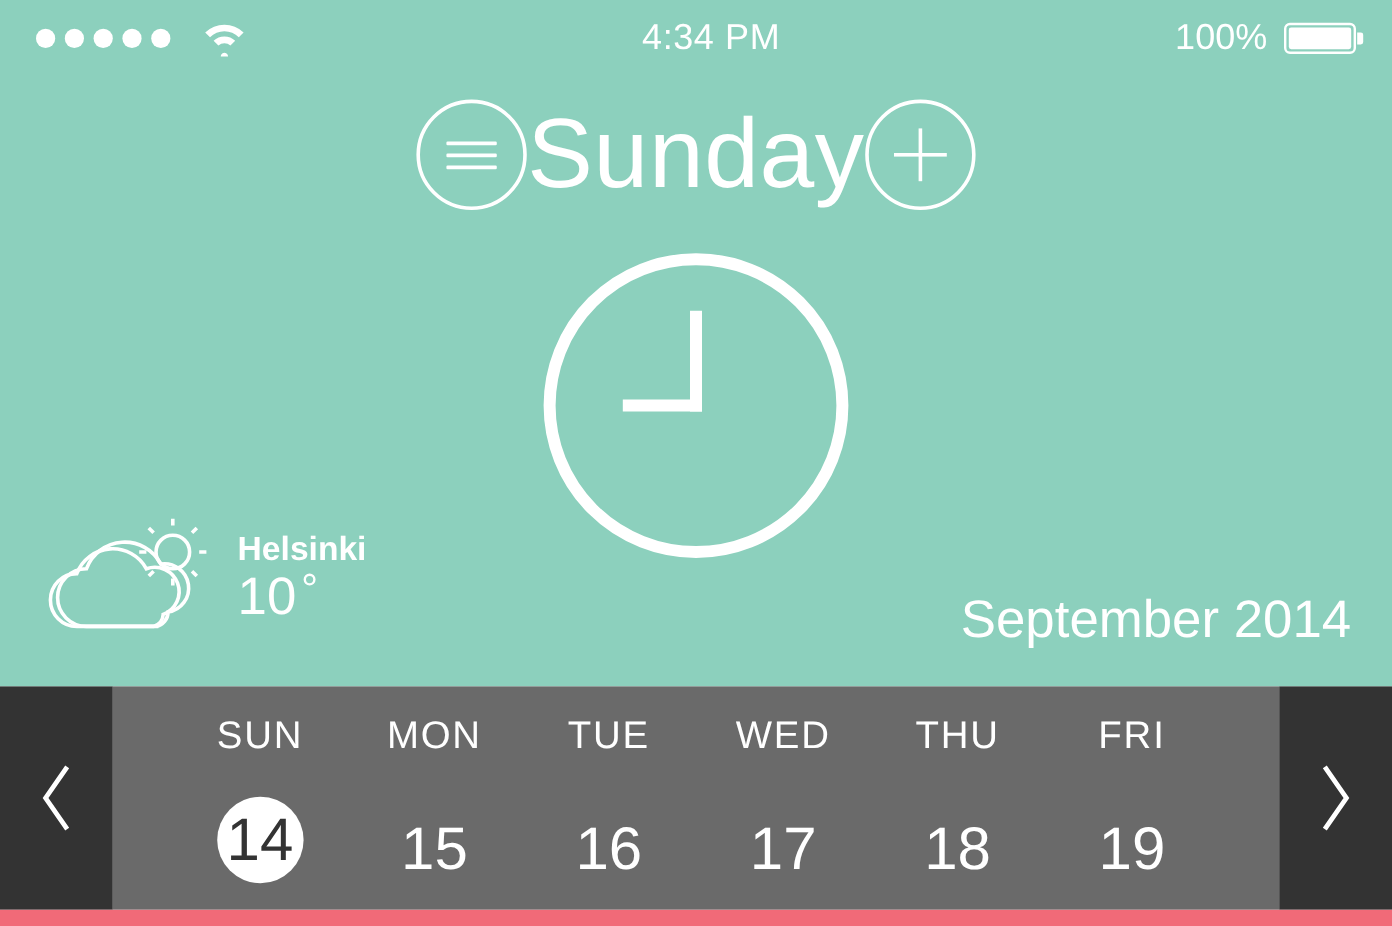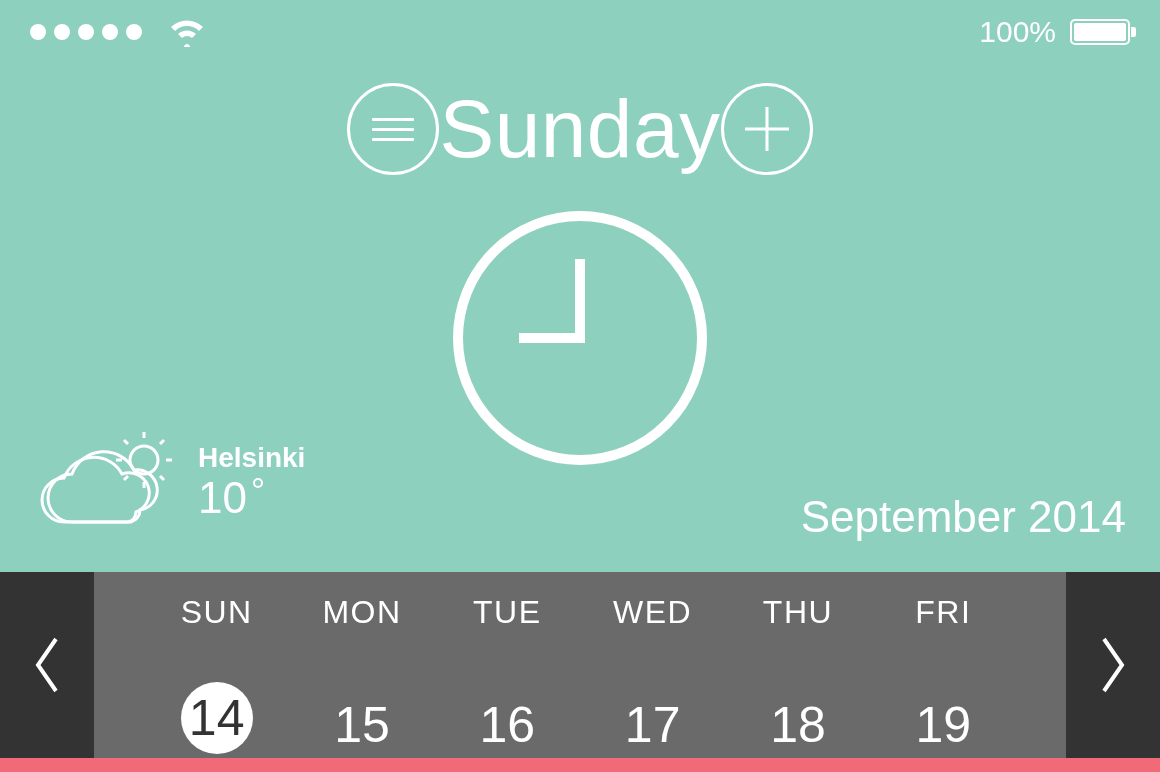--- a/index.html
+++ b/index.html
@@ -113,21 +113,21 @@
       display: flex; align-items: center; justify-content: center;
       cursor: pointer;
     }
     .nav-arrow svg { width: 34px; height: 60px; display: block; }
     .days {
       flex: 1;
       background: #6a6a6a;
       display: flex;
       align-items: stretch;
       justify-content: space-between;
-      padding: 22px 50px 4px 50px;
+      padding: 22px 50px 22px 50px;
     }
     .day-col {
       flex: 1;
       display: flex;
       flex-direction: column;
       align-items: center;
       justify-content: space-between;
       cursor: pointer;
     }
     .day-name { font-size: 32px; font-weight: 400; letter-spacing: 1.5px; }
@@ -162,20 +162,21 @@
           <span></span>
       </div>
       <div class="wifi-icon">
         <svg viewBox="0 0 38 30" fill="none" stroke="none">
           <path d="M19 27 a3 3 0 1 0 0.001 0 Z" fill="#fff"></path>
           <path d="M10 17 a13 13 0 0 1 18 0 l-4 4 a7.5 7.5 0 0 0 -10 0 Z" fill="#fff"></path>
           <path d="M3 10 a23 23 0 0 1 32 0 l-4 4 a17 17 0 0 0 -24 0 Z" fill="#fff"></path>
         </svg>
       </div>
     </div>
+    <div class="status-time">4:34 PM</div>
     <div class="status-right">
       <div class="battery-pct">100%</div>
       <div class="battery-icon">
           <div class="battery-fill"></div>
         </div>
     </div>
   </div>
 
   <div class="app-header">
     <div class="circle-btn">

